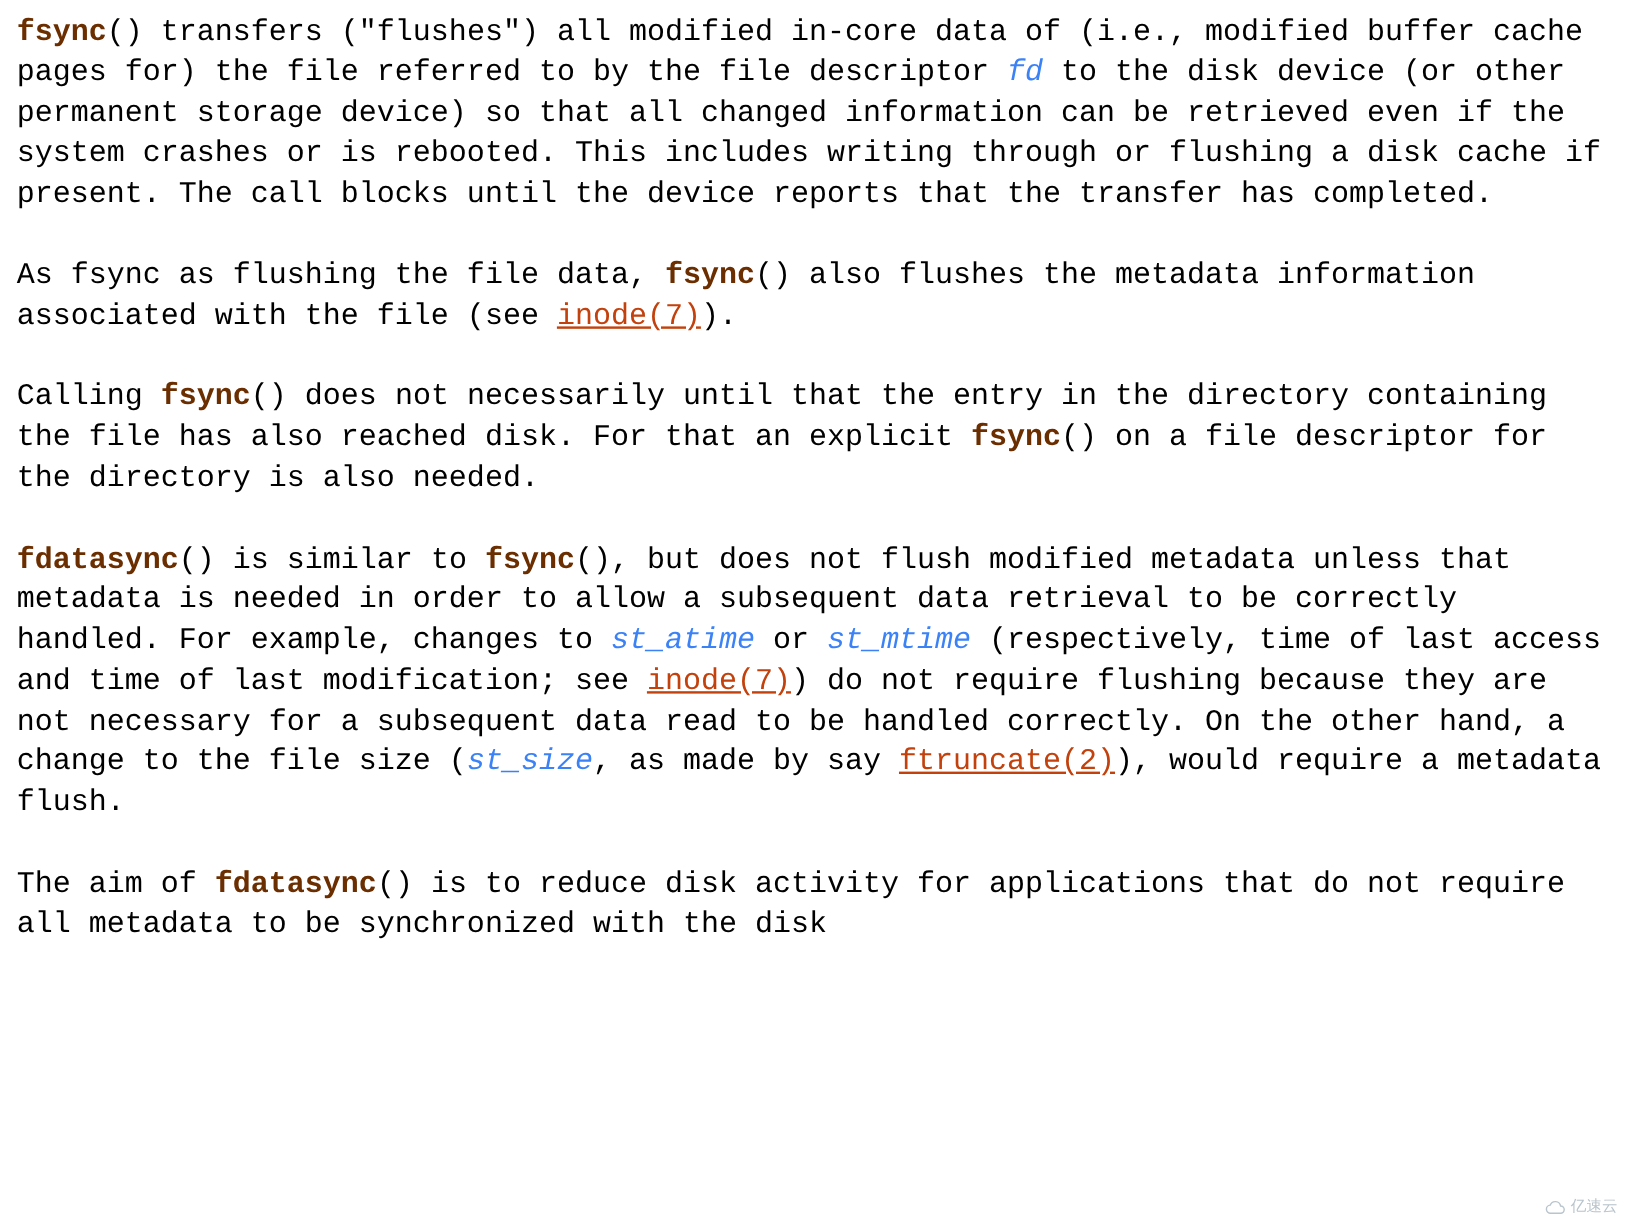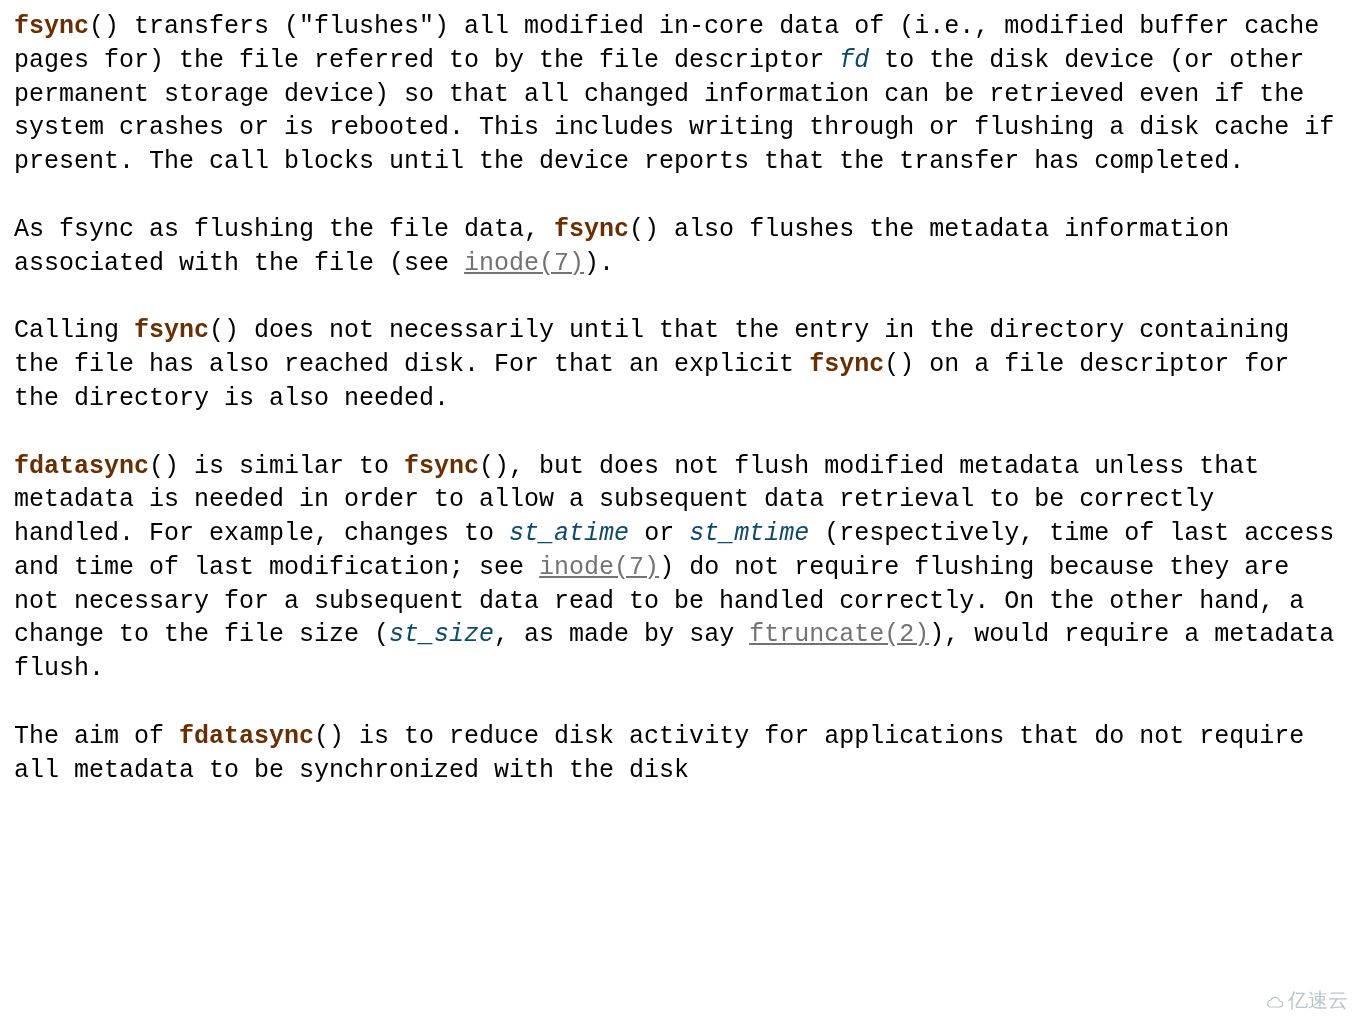--- a/index.html
+++ b/index.html
@@ -23,33 +23,33 @@
   .para.last {
     margin-bottom: 0;
   }
   .b {
     font-weight: bold;
     color: #6b2e00;
     text-align: right;
   }
   .i-green {
     font-style: italic;
-    color: #0c4a6e;
+    color: #3b82f6;
   }
   .link {
-    color: #737373;
+    color: #c2410c;
     text-decoration: underline;
     cursor: pointer;
   }
   .watermark {
     position: fixed;
     right: 10px;
     bottom: 8px;
     font-family: sans-serif;
-    font-size: 20px;
+    font-size: 13px;
     color: #b9c4cc;
     display: flex;
     align-items: center;
     gap: 4px;
     pointer-events: none;
     margin-top: 24px;
   }
   .watermark svg {
     display: block;
   }

